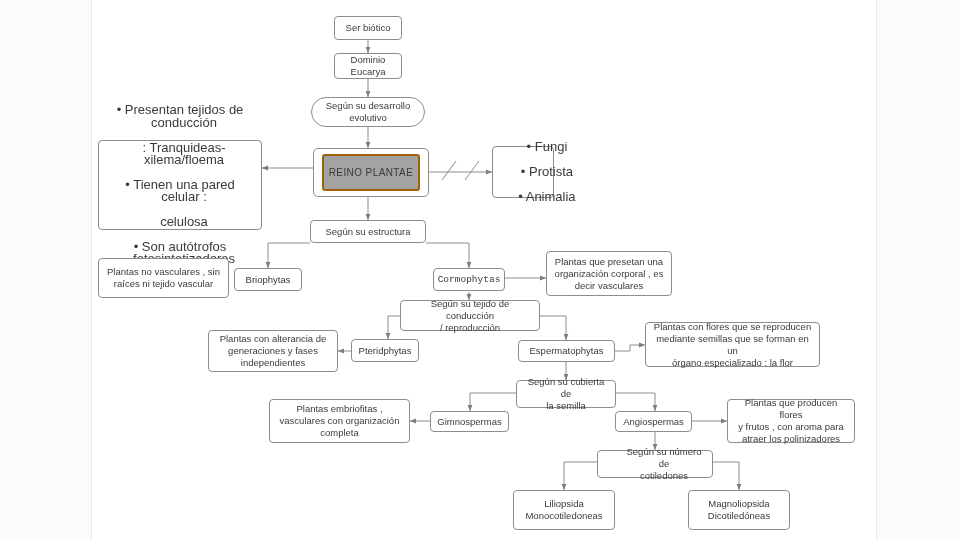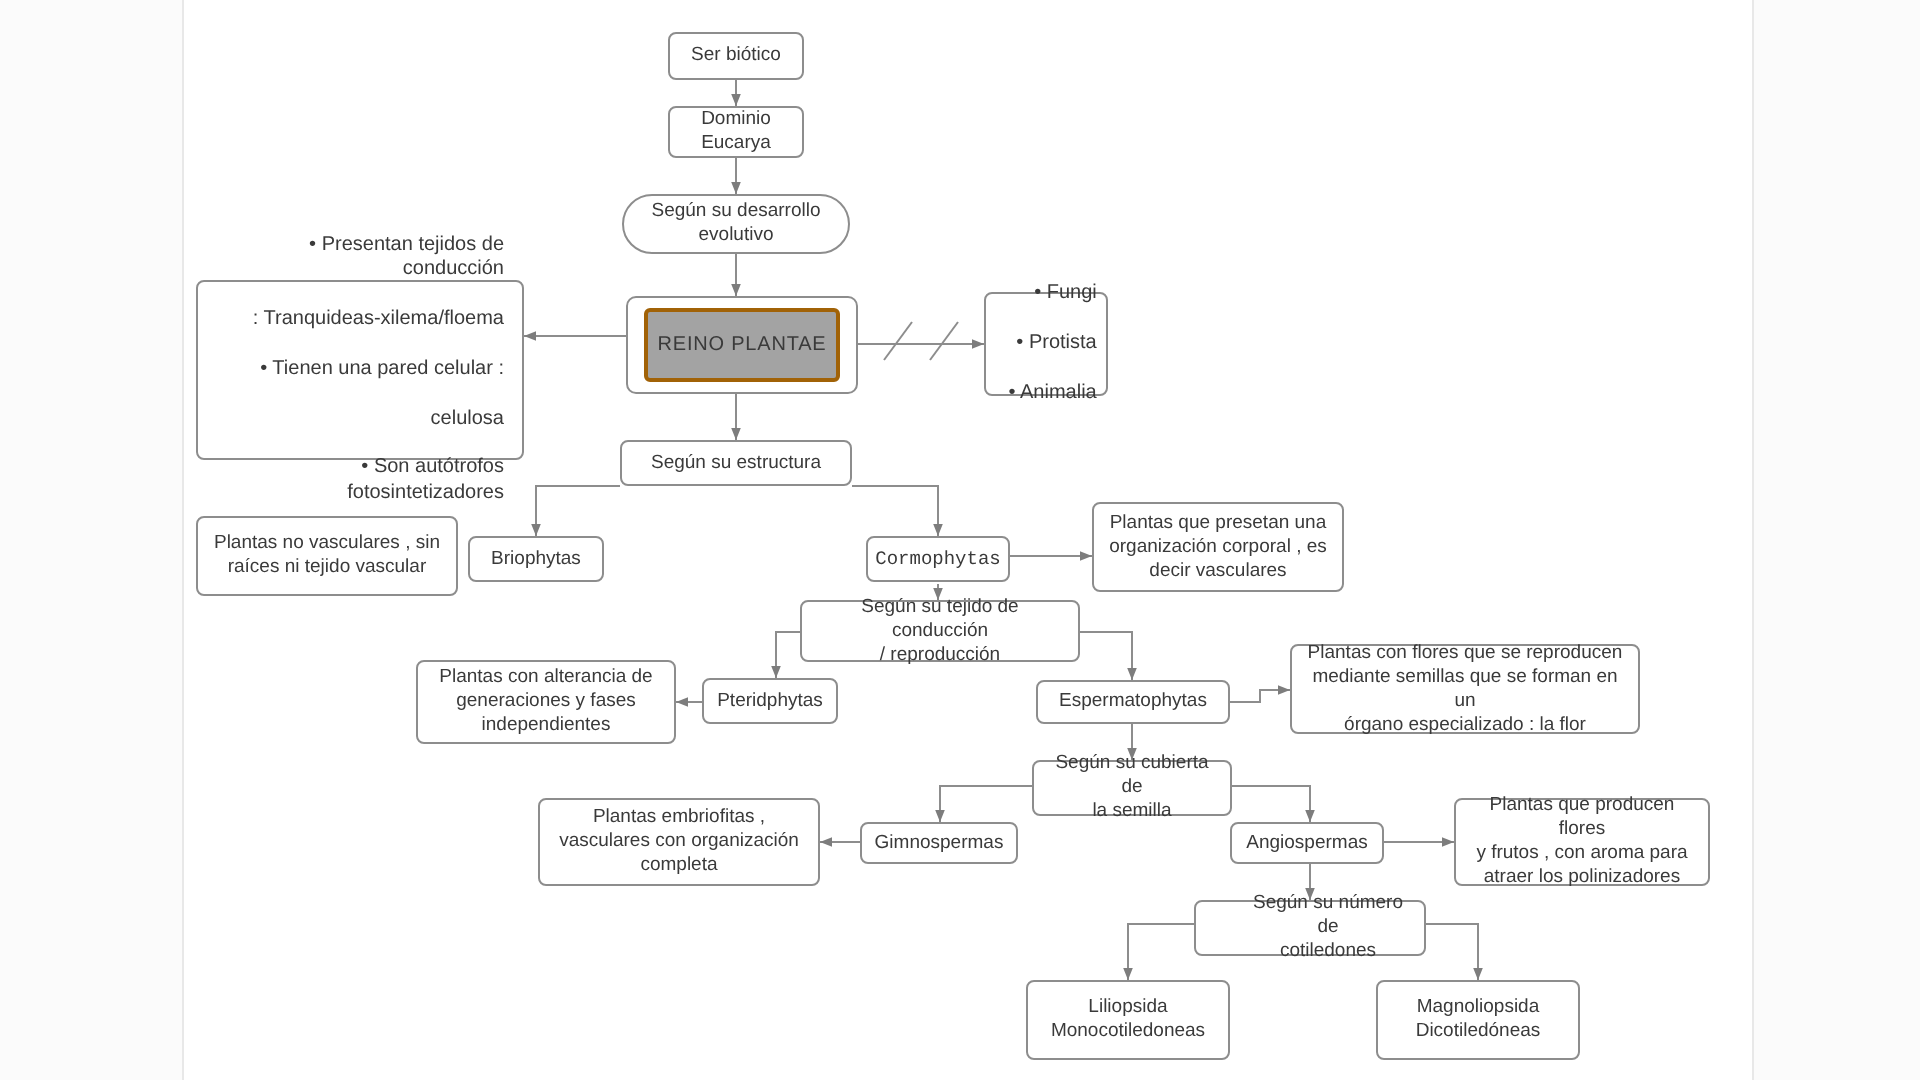--- a/index.html
+++ b/index.html
@@ -48,22 +48,22 @@
   .plantae-inner{
     width:100%;height:100%;
     border:2px solid #a16207;
     border-radius:3px;
     display:flex;align-items:center;justify-content:center;
     font-size:10px;color:#3a3a3a;letter-spacing:.4px;
     background:#a3a3a3;
   }
   .bullets{
     display:block;
-    text-align:right;
-    font-size:10px;
+    text-align:center;
+    font-size:13px;
     line-height:12.4px;
     padding:7px 9px;
     color:#3a3a3a;
   }
   .bullets .b{display:block;padding-left:8px;text-indent:-8px;}
   .bullets .cont{display:block;padding-left:8px;}
 </style>
 </head>
 <body>
 
@@ -146,21 +146,21 @@
       <span class="b">• <span>Son autótrofos fotosintetizadores</span></span>
     </div>
   </div>
 
   <div class="node plantae-outer" style="left:313px;top:148px;width:116px;height:49px;">
     <div class="plantae-inner">
       <span>REINO PLANTAE</span>
     </div>
   </div>
 
-  <div class="node left" style="left:492px;top:146px;width:62px;height:52px;padding:0;">
+  <div class="node left" style="left:492px;top:146px;width:62px;height:52px;padding:16px;">
     <div class="bullets">
       <span class="b">• <span>Fungi</span></span>
       <span class="b">• <span>Protista</span></span>
       <span class="b">• <span>Animalia</span></span>
     </div>
   </div>
 
   <div class="node" style="left:310px;top:220px;width:116px;height:23px;text-align:center;">Según su estructura</div>
 
   <div class="node" style="left:98px;top:258px;width:131px;height:40px;">Plantas no vasculares , sin

